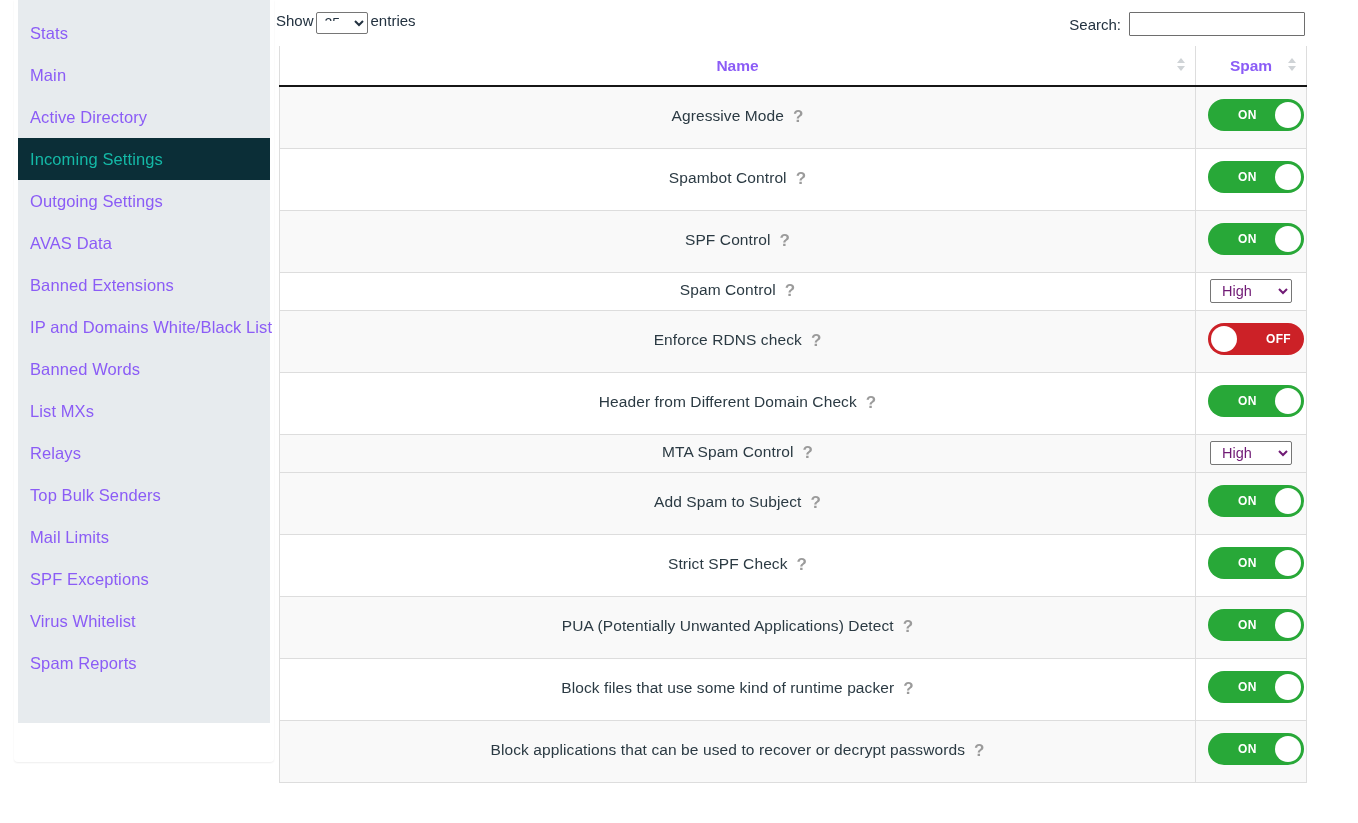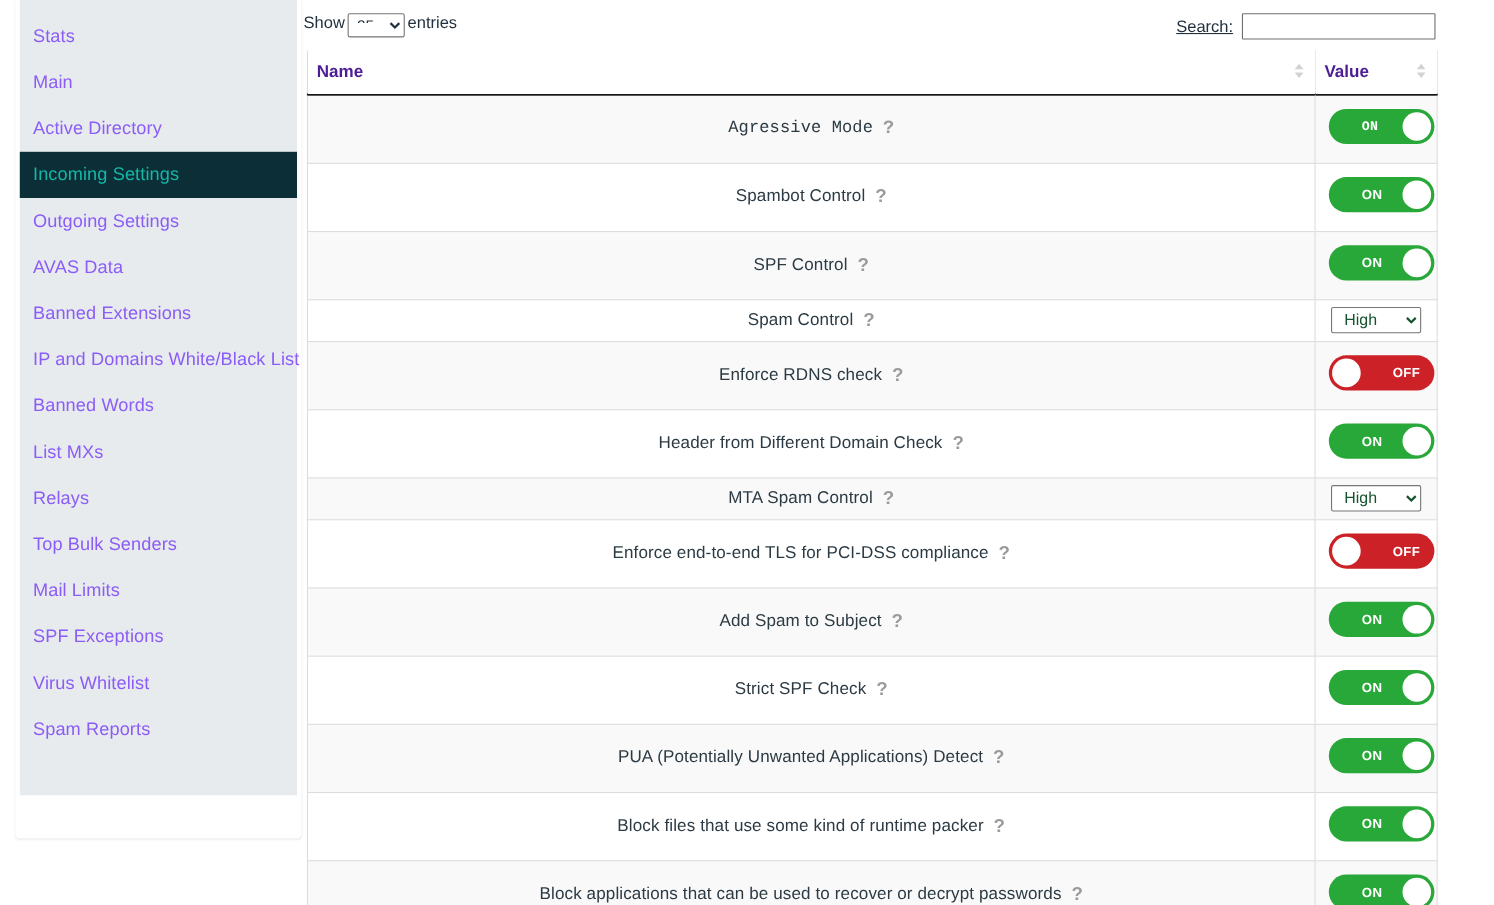--- a/index.html
+++ b/index.html
@@ -75,21 +75,21 @@
     background: #ffffff;
     height: 22px;
   }
   .dt-filter {
     position: absolute;
     right: 53px; top: 12px;
     font-size: 15px;
     display: flex; align-items: center;
     white-space: nowrap;
   }
-  .dt-filter label { margin-right: 8px; color: #22313f; text-decoration: underline; }
+  .dt-filter label { margin-right: 8px; color: #22313f; }
   .search-input {
     width: 176px; height: 24px;
     border: 1px solid #6e6e6e;
     border-radius: 1px;
     background: #fff;
     font-family: "Liberation Sans", sans-serif;
     font-size: 14px;
     padding: 0 5px;
     color: #22313f;
   }
@@ -98,28 +98,28 @@
   table.dt {
     position: absolute;
     left: 3px; top: 46px;
     width: 1027px;
     border-collapse: collapse;
     table-layout: fixed;
   }
   table.dt th {
     font-size: 15.5px;
     font-weight: bold;
-    color: #4c1d95;
+    color: #8b5cf6;
     padding: 10px 8px;
     border-bottom: 2px solid #151515;
     border-left: 1px solid #dddddd;
     border-right: 1px solid #dddddd;
     background: #ffffff;
     position: relative;
-    text-align: left;
+    text-align: center;
     cursor: pointer;
     height: 40px;
   }
   table.dt th.col-name { width: 916px; }
   table.dt th.col-value { width: 111px; }
   .sort-arrows {
     position: absolute;
     right: 9px; top: 50%;
     transform: translateY(-50%);
     width: 9px; height: 16px;
@@ -189,21 +189,21 @@
   .toggle.on { background: #28a838; }
   .toggle.on .knob { right: 3px; }
   .toggle.on .txt { left: 30px; }
   .toggle.off { background: #cc2127; }
   .toggle.off .knob { left: 3px; }
   .toggle.off .txt { right: 13px; }
 
   select.level {
     font-family: "Liberation Sans", sans-serif;
     font-size: 14.5px;
-    color: #14532d;
+    color: #701a75;
     border: 1px solid #767676;
     border-radius: 2px;
     background: #ffffff;
     height: 24px;
     width: 82px;
     padding-left: 7px;
   }
 </style>
 </head>
 <body>
@@ -280,30 +280,30 @@
       <thead>
         <tr>
           <th class="col-name">
             <span>Name</span>
             <span class="sort-arrows">
                 <i class="up"></i>
                 <i class="down"></i>
               </span>
           </th>
           <th class="col-value">
-            <span>Value</span>
+            <span>Spam</span>
             <span class="sort-arrows">
                 <i class="up"></i>
                 <i class="down"></i>
               </span>
           </th>
         </tr>
       </thead>
       <tbody id="table-body">
-          <tr class="r-odd" style="height: 62px; font-family: Liberation Mono, monospace;">
+          <tr class="r-odd" style="height: 62px;">
             <td class="name-cell"><span>Agressive Mode</span><span class="help-icon">?</span></td>
             <td class="value-cell"><div class="toggle on">
                 <span class="txt">ON</span>
                 <span class="knob"></span>
               </div></td>
           </tr>
           <tr class="r-even" style="height: 62px;">
             <td class="name-cell"><span>Spambot Control</span><span class="help-icon">?</span></td>
             <td class="value-cell"><div class="toggle on">
                 <span class="txt">ON</span>
@@ -332,27 +332,20 @@
             <td class="name-cell"><span>Header from Different Domain Check</span><span class="help-icon">?</span></td>
             <td class="value-cell"><div class="toggle on">
                 <span class="txt">ON</span>
                 <span class="knob"></span>
               </div></td>
           </tr>
           <tr class="r-odd" style="height: 38px;">
             <td class="name-cell"><span>MTA Spam Control</span><span class="help-icon">?</span></td>
             <td class="value-cell"><select class="level"><option value="Off">Off</option><option value="Low">Low</option><option value="Medium">Medium</option><option value="High" selected="">High</option></select></td>
           </tr>
-          <tr class="r-even" style="height: 62px;">
-            <td class="name-cell"><span>Enforce end-to-end TLS for PCI-DSS compliance</span><span class="help-icon">?</span></td>
-            <td class="value-cell"><div class="toggle off">
-                <span class="txt">OFF</span>
-                <span class="knob"></span>
-              </div></td>
-          </tr>
           <tr class="r-odd" style="height: 62px;">
             <td class="name-cell"><span>Add Spam to Subject</span><span class="help-icon">?</span></td>
             <td class="value-cell"><div class="toggle on">
                 <span class="txt">ON</span>
                 <span class="knob"></span>
               </div></td>
           </tr>
           <tr class="r-even" style="height: 62px;">
             <td class="name-cell"><span>Strict SPF Check</span><span class="help-icon">?</span></td>
             <td class="value-cell"><div class="toggle on">

